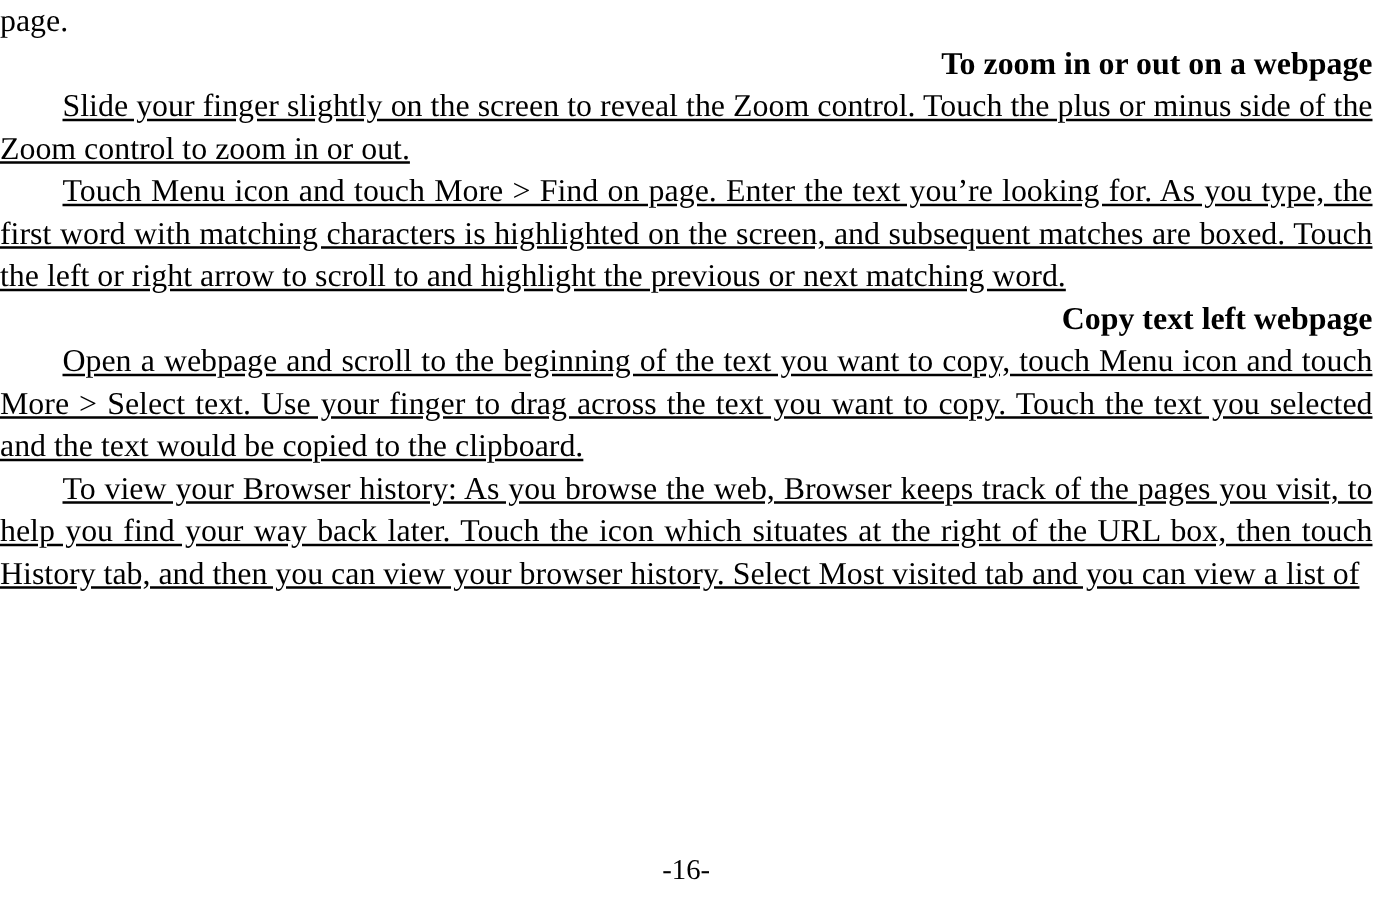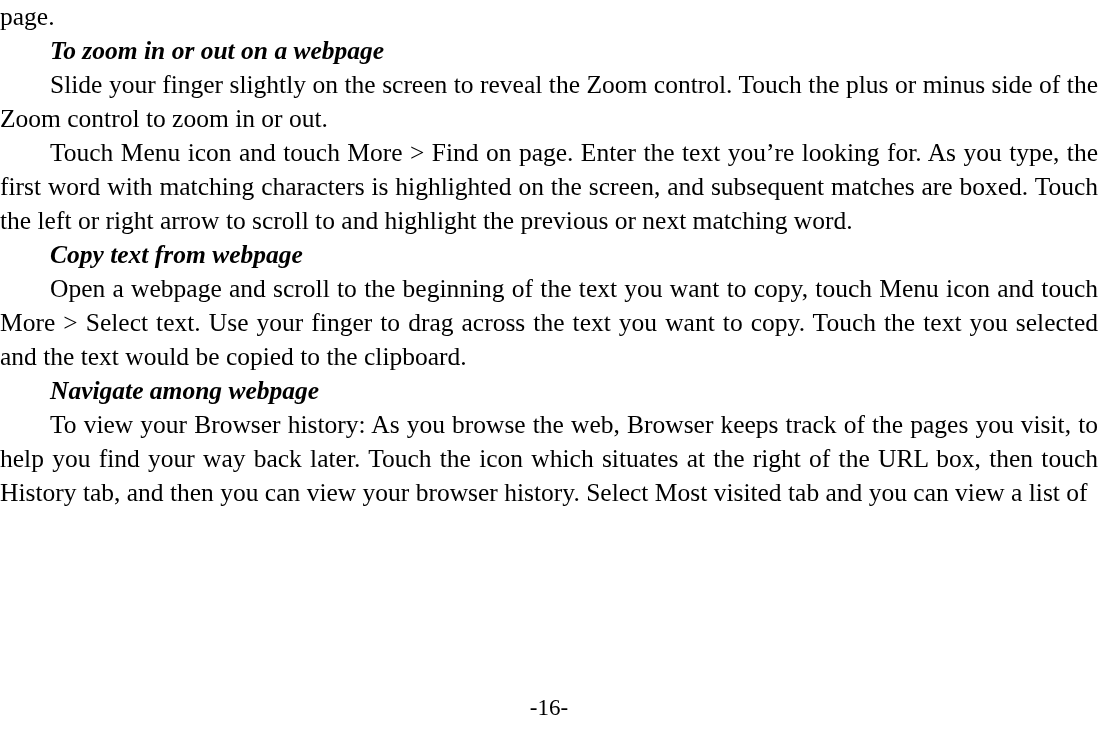--- a/index.html
+++ b/index.html
@@ -34,39 +34,39 @@
     line-height: 34px;
     text-align: justify;
     text-justify: inter-word;
     margin: 0;
     padding: 0;
     -webkit-hyphens: none;
     hyphens: none;
   }
   .para.indent {
     text-indent: 50px;
+    text-decoration: underline;
   }
   .para.noindent {
     text-indent: 0;
   }
   
   .heading {
     font-size: 25.5px;
     line-height: 34px;
     font-weight: bold;
     margin: 0;
     padding: 0;
     text-indent: 50px;
-    text-align: left;
-    font-style: italic;
+    text-align: right;
   }
   .footer {
     position: absolute;
     left: 0;
-    bottom: 8px;
+    bottom: 20px;
     width: 1098px;
     text-align: center;
     font-size: 23px;
     line-height: 28px;
     font-family: "Liberation Serif", "DejaVu Serif", serif;
   }
 </style>
 </head>
 <body>
 
@@ -76,25 +76,24 @@
 
     <p class="para noindent">page.</p>
 
     <p class="heading">To zoom in or out on a webpage</p>
 
     <p class="para indent">Slide your finger slightly on the screen to reveal the Zoom control. Touch the plus or minus side of the Zoom control to zoom in or out.</p>
 
 
     <p class="para indent">Touch Menu icon and touch More &gt; Find on page. Enter the text you’re looking for. As you type, the first word with matching characters is highlighted on the screen, and subsequent matches are boxed. Touch the left or right arrow to scroll to and highlight the previous or next matching word.</p>
 
-    <p class="heading">Copy text from webpage</p>
+    <p class="heading">Copy text left webpage</p>
 
     <p class="para indent">Open a webpage and scroll to the beginning of the text you want to copy, touch Menu icon and touch More &gt; Select text. Use your finger to drag across the text you want to copy. Touch the text you selected and the text would be copied to the clipboard.</p>
 
-    <p class="heading">Navigate among webpage</p>
 
 
 
 
     <p class="para indent">To view your Browser history: As you browse the web, Browser keeps track of the pages you visit, to help you find your way back later. Touch the icon which situates at the right of the URL box, then touch History tab, and then you can view your browser history. Select Most visited tab and you can view a list of</p>
 
   </div>
 
   <div class="footer">-16-</div>
 

